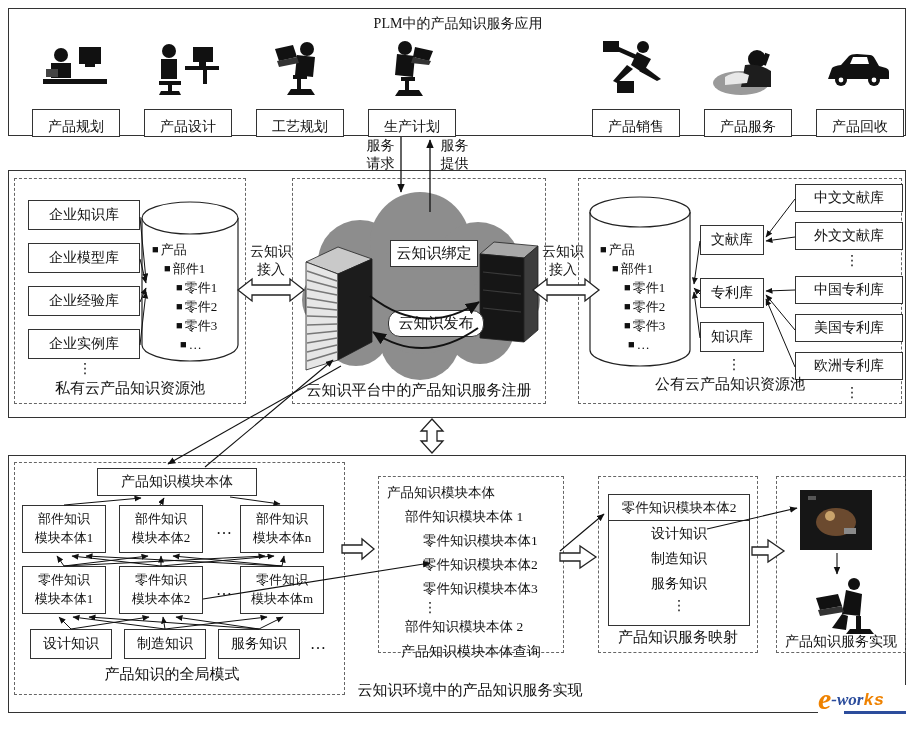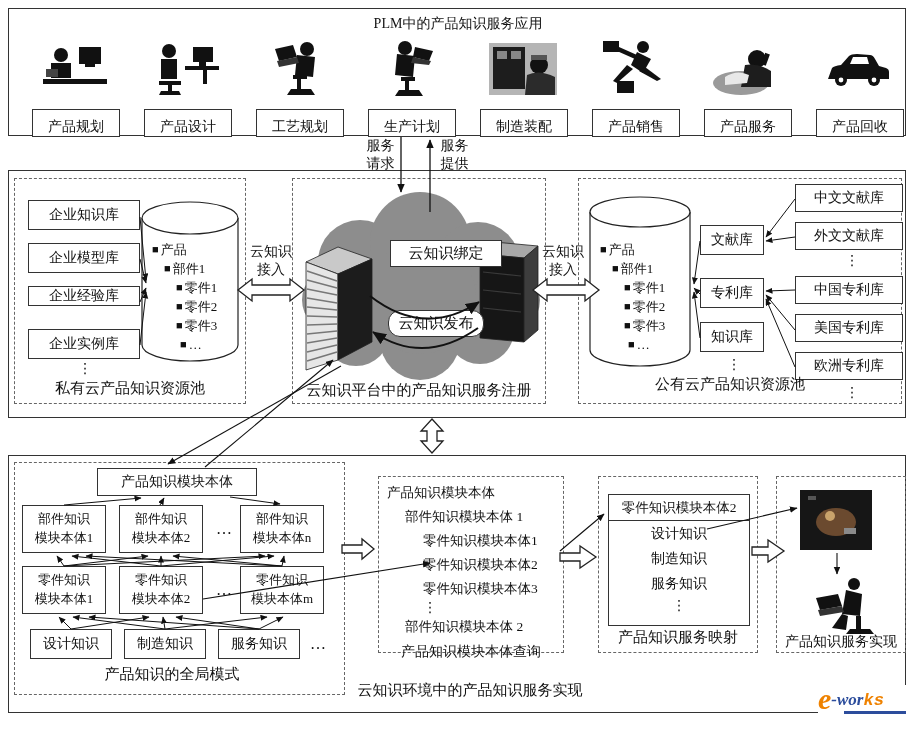--- a/index.html
+++ b/index.html
@@ -144,34 +144,20 @@
           <polygon points="38,18 56,22 54,26 36,24" fill="#333"></polygon>
         <rect x="26" y="38" width="14" height="4"></rect>
           <rect x="30" y="42" width="4" height="9"></rect>
         <path d="M20,57 L48,57 L44,51 L24,51 Z"></path>
       </svg>
       <div class="applbl wbox">
           <span>生产计划</span>
         </div>
     </div>
 
-    <div class="appcell" style="left:460px;">
-      <svg class="appicon" width="72" height="62" viewBox="0 0 72 62">
-        <rect x="2" y="4" width="68" height="52" fill="#b5b5b5"></rect>
-        <rect x="6" y="8" width="32" height="42" fill="#1d1d1d"></rect>
-        <rect x="10" y="12" width="10" height="8" fill="#888"></rect>
-          <rect x="24" y="12" width="10" height="8" fill="#888"></rect>
-        <circle cx="52" cy="26" r="9" fill="#111"></circle>
-          <path d="M40,36 Q52,30 68,38 L68,56 L38,56 Z" fill="#2b2b2b"></path>
-        <rect x="44" y="16" width="16" height="5" fill="#555"></rect>
-      </svg>
-      <div class="applbl wbox">
-          <span>制造装配</span>
-        </div>
-    </div>
 
     <div class="appcell" style="left:572px;">
       <svg class="appicon" width="72" height="62" viewBox="0 0 72 62" fill="#111">
         <circle cx="44" cy="8" r="6"></circle>
         <polygon points="38,13 52,20 44,34 32,26"></polygon>
         <path d="M40,32 L58,42 L62,40 L46,28 Z"></path>
           <path d="M34,30 L18,44 L14,42 L28,26 Z"></path>
         <path d="M38,16 L20,8 L18,12 L36,20 Z"></path>
         <rect x="4" y="2" width="16" height="11"></rect>
           <rect x="18" y="42" width="17" height="12"></rect>
@@ -214,21 +200,21 @@
 
   <div class="abs solid" style="left:8px;top:170px;width:898px;height:248px;"></div>
 
   <div class="abs dashed" style="left:14px;top:178px;width:232px;height:226px;"></div>
   <div class="abs wbox f14 z2" style="left:28px;top:200px;width:112px;height:30px;">
       <span>企业知识库</span>
     </div>
   <div class="abs wbox f14 z2" style="left:28px;top:243px;width:112px;height:30px;">
       <span>企业模型库</span>
     </div>
-  <div class="abs wbox f14 z2" style="left:28px;top:286px;width:112px;height:20px;">
+  <div class="abs wbox f14 z2" style="left:28px;top:286px;width:112px;height:30px;">
       <span>企业经验库</span>
     </div>
   <div class="abs wbox f14 z2" style="left:28px;top:329px;width:112px;height:30px;">
       <span>企业实例库</span>
     </div>
   <div class="abs vdots z2" style="left:78px;top:360px;">⋮</div>
 
   <div class="abs z3" style="left:152px;top:240px;">
     <div class="dbline ind0">
         <span class="blt">■</span>
@@ -254,21 +240,21 @@
         <span class="blt">■</span>
         <span>…</span>
       </div>
   </div>
   <div class="abs ctr nw f15 z2" style="left:30px;top:378px;width:200px;height:20px;">私有云产品知识资源池</div>
 
   <div class="abs wrap3 z2" style="left:248px;top:243px;">云知识接入</div>
   <div class="abs wrap3 z2" style="left:540px;top:243px;">云知识接入</div>
 
   <div class="abs dashed" style="left:292px;top:178px;width:254px;height:226px;"></div>
-  <div class="abs wbox f15 z3" style="left:390px;top:240px;width:112px;height:27px;">
+  <div class="abs wbox f15 z3" style="left:390px;top:240px;width:88px;height:27px;">
       <span>云知识绑定</span>
     </div>
   <div class="abs wbox f15 z3" style="left:388px;top:310px;width:96px;height:27px;border-radius:12px;">
       <span>云知识发布</span>
     </div>
   <div class="abs ctr nw f15 z3" style="left:296px;top:380px;width:246px;height:20px;">云知识平台中的产品知识服务注册</div>
 
   <div class="abs dashed" style="left:578px;top:178px;width:324px;height:226px;"></div>
   <div class="abs z3" style="left:600px;top:240px;">
     <div class="dbline ind0">

